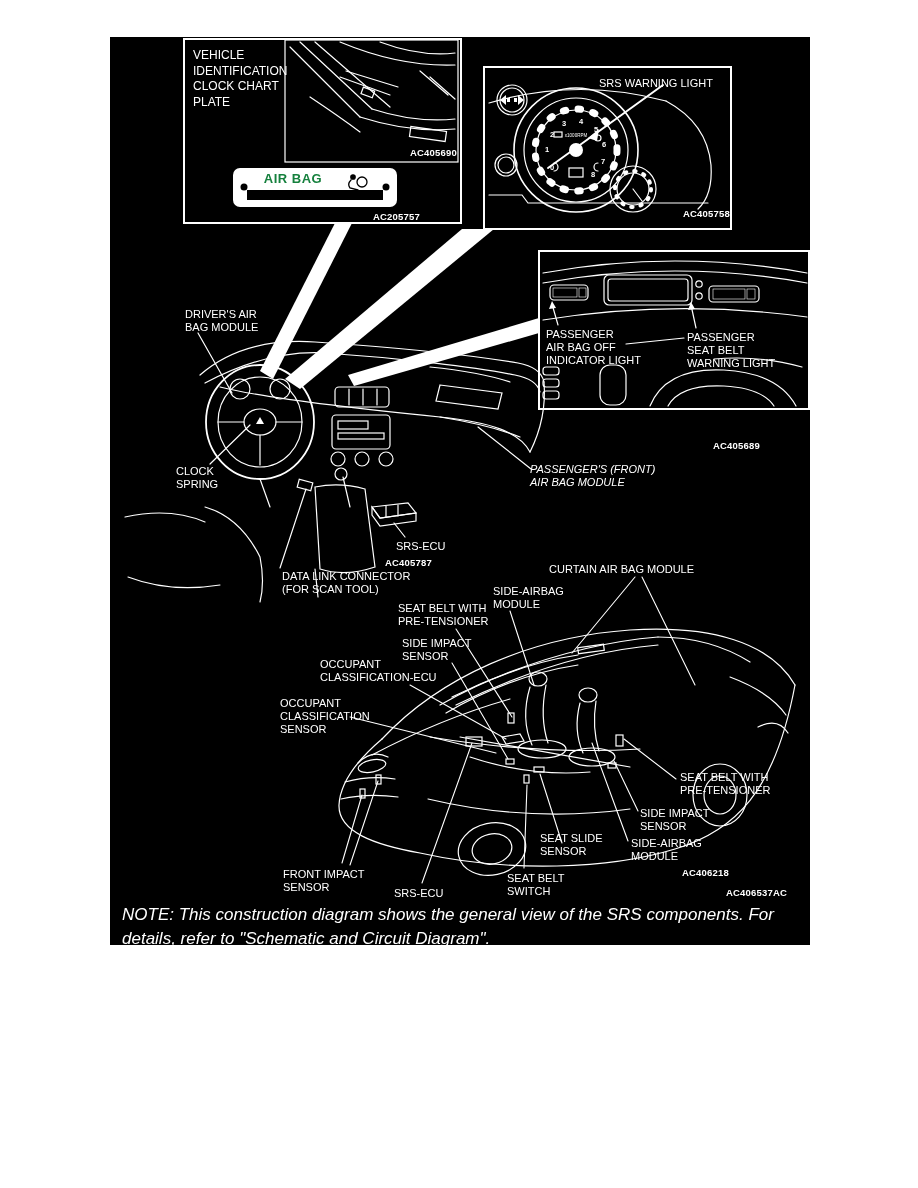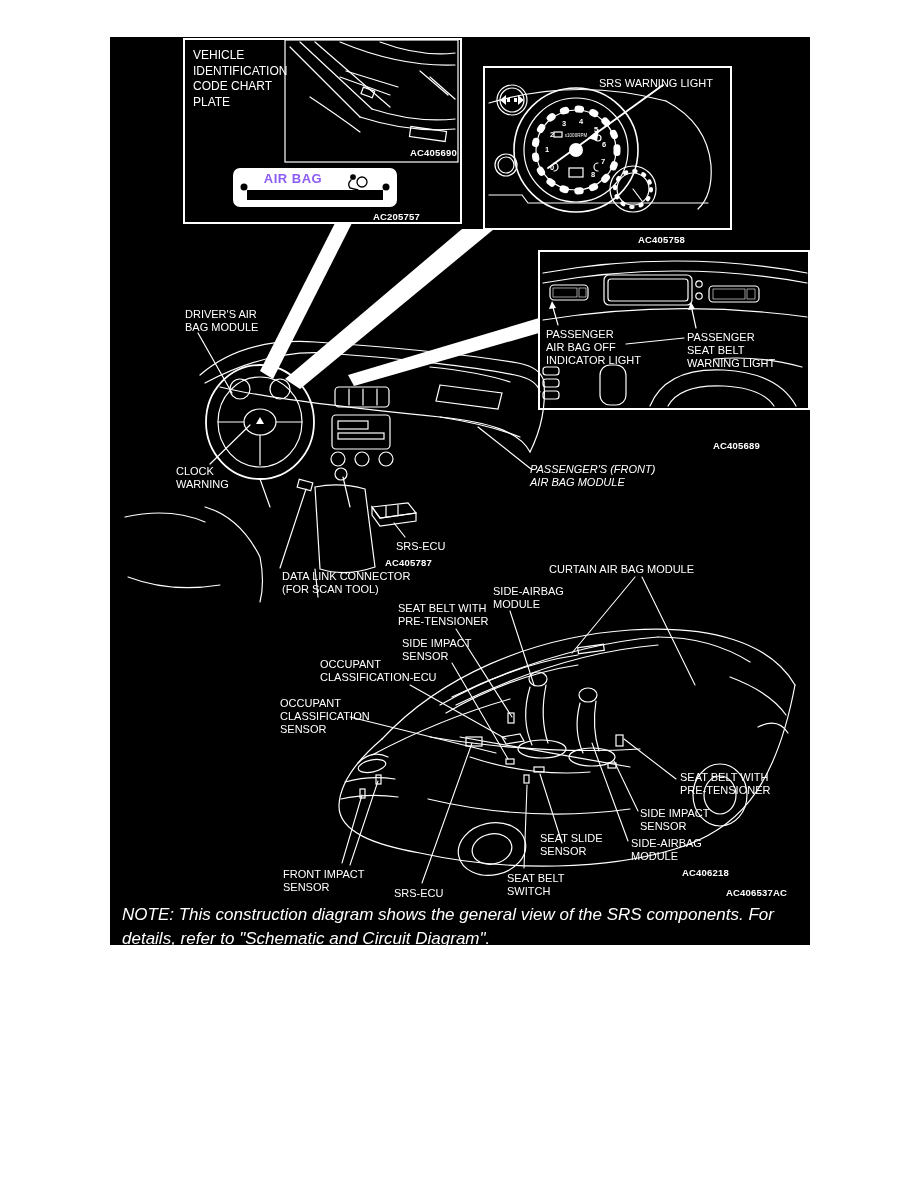--- a/index.html
+++ b/index.html
@@ -9,21 +9,21 @@
   .art{position:absolute;left:0;top:0;width:700px;height:908px;}
   .inset{position:absolute;border:2px solid #fff;background:transparent;}
   #inset-vin{left:73px;top:1px;width:275px;height:182px;}
   #inset-cluster{left:373px;top:29px;width:245px;height:160px;}
   #inset-display{left:428px;top:213px;width:268px;height:156px;}
   .label{position:absolute;color:#fff;font-size:11px;line-height:1.17;white-space:pre-line;z-index:5;}
   .code{position:absolute;color:#fff;font-size:9.5px;font-weight:bold;z-index:5;letter-spacing:.2px;}
   .tachnum{position:absolute;color:#fff;font-size:7.5px;font-weight:bold;transform:translate(-50%,-50%);z-index:5;}
   .tachunit{position:absolute;color:#fff;font-size:4.5px;transform:translate(-50%,-50%);z-index:5;}
   #lbl-vin-title{left:83px;top:11px;font-size:12px;line-height:1.3;}
-  #lbl-airbag-plate{left:123px;top:134px;width:120px;text-align:center;color:#8b5cf6;font-weight:bold;font-size:13px;letter-spacing:.5px;}
+  #lbl-airbag-plate{left:123px;top:134px;width:120px;text-align:center;color:#15803d;font-weight:bold;font-size:13px;letter-spacing:.5px;}
   #lbl-srs-warning{left:489px;top:40px;}
   #lbl-pass-airbag-off{left:436px;top:291px;}
   #lbl-pass-seatbelt{left:577px;top:294px;}
   #lbl-drivers-airbag{left:75px;top:271px;}
   #lbl-clock-spring{left:66px;top:428px;}
   #lbl-pass-front-airbag{left:420px;top:426px;font-style:italic;}
   #lbl-srs-ecu-dash{left:286px;top:503px;}
   #lbl-data-link{left:172px;top:533px;}
   #lbl-curtain{left:439px;top:526px;}
   #lbl-side-airbag-top{left:383px;top:548px;}
@@ -33,21 +33,21 @@
   #lbl-occupant-sensor{left:170px;top:660px;}
   #lbl-pretensioner-right{left:570px;top:734px;}
   #lbl-side-impact-right{left:530px;top:770px;}
   #lbl-side-airbag-right{left:521px;top:800px;}
   #lbl-front-impact{left:173px;top:831px;}
   #lbl-srs-ecu-car{left:284px;top:850px;}
   #lbl-seat-belt-switch{left:397px;top:835px;}
   #lbl-seat-slide{left:430px;top:795px;}
   #code-vin{left:300px;top:110px;text-align:center;}
   #code-plate{left:263px;top:174px;}
-  #code-cluster{left:528px;top:171px;margin-top:26px;}
+  #code-cluster{left:573px;top:171px;}
   #code-display{left:603px;top:355px;margin-top:48px;}
   #code-dash{left:275px;top:520px;}
   #code-car-inner{left:572px;top:830px;}
   #code-car-outer{left:616px;top:850px;}
   .note{position:absolute;left:12px;top:866px;width:660px;color:#fff;
         font-style:italic;font-size:17px;line-height:1.4;z-index:5;}
 </style>
 </head>
 <body>
 
@@ -249,21 +249,21 @@
       </g>
     </g>
   </svg>
 
   <div class="inset" id="inset-vin"></div>
   <div class="inset" id="inset-cluster"></div>
   <div class="inset" id="inset-display"></div>
 
   <div class="label" id="lbl-vin-title">VEHICLE
 IDENTIFICATION
-CODE CHART
+CLOCK CHART
 PLATE</div>
   <div class="label" id="lbl-airbag-plate">AIR BAG</div>
   <div class="code" id="code-vin">AC405690</div>
   <div class="code" id="code-plate">AC205757</div>
 
   <div class="label" id="lbl-srs-warning">SRS WARNING LIGHT</div>
   <div class="code" id="code-cluster">AC405758</div>
   <div>
     <span class="tachnum" style="left:442px;top:130px">0</span>
     <span class="tachnum" style="left:437px;top:112px">1</span>
@@ -281,21 +281,21 @@
 AIR BAG OFF
 INDICATOR LIGHT</div>
   <div class="label" id="lbl-pass-seatbelt">PASSENGER
 SEAT BELT
 WARNING LIGHT</div>
   <div class="code" id="code-display">AC405689</div>
 
   <div class="label" id="lbl-drivers-airbag">DRIVER'S AIR
 BAG MODULE</div>
   <div class="label" id="lbl-clock-spring">CLOCK
-WARNING</div>
+SPRING</div>
   <div class="label" id="lbl-pass-front-airbag">PASSENGER'S (FRONT)
 AIR BAG MODULE</div>
   <div class="label" id="lbl-srs-ecu-dash">SRS-ECU</div>
   <div class="code" id="code-dash">AC405787</div>
   <div class="label" id="lbl-data-link">DATA LINK CONNECTOR
 (FOR SCAN TOOL)</div>
 
   <div class="label" id="lbl-curtain">CURTAIN AIR BAG MODULE</div>
   <div class="label" id="lbl-side-airbag-top">SIDE-AIRBAG
 MODULE</div>

